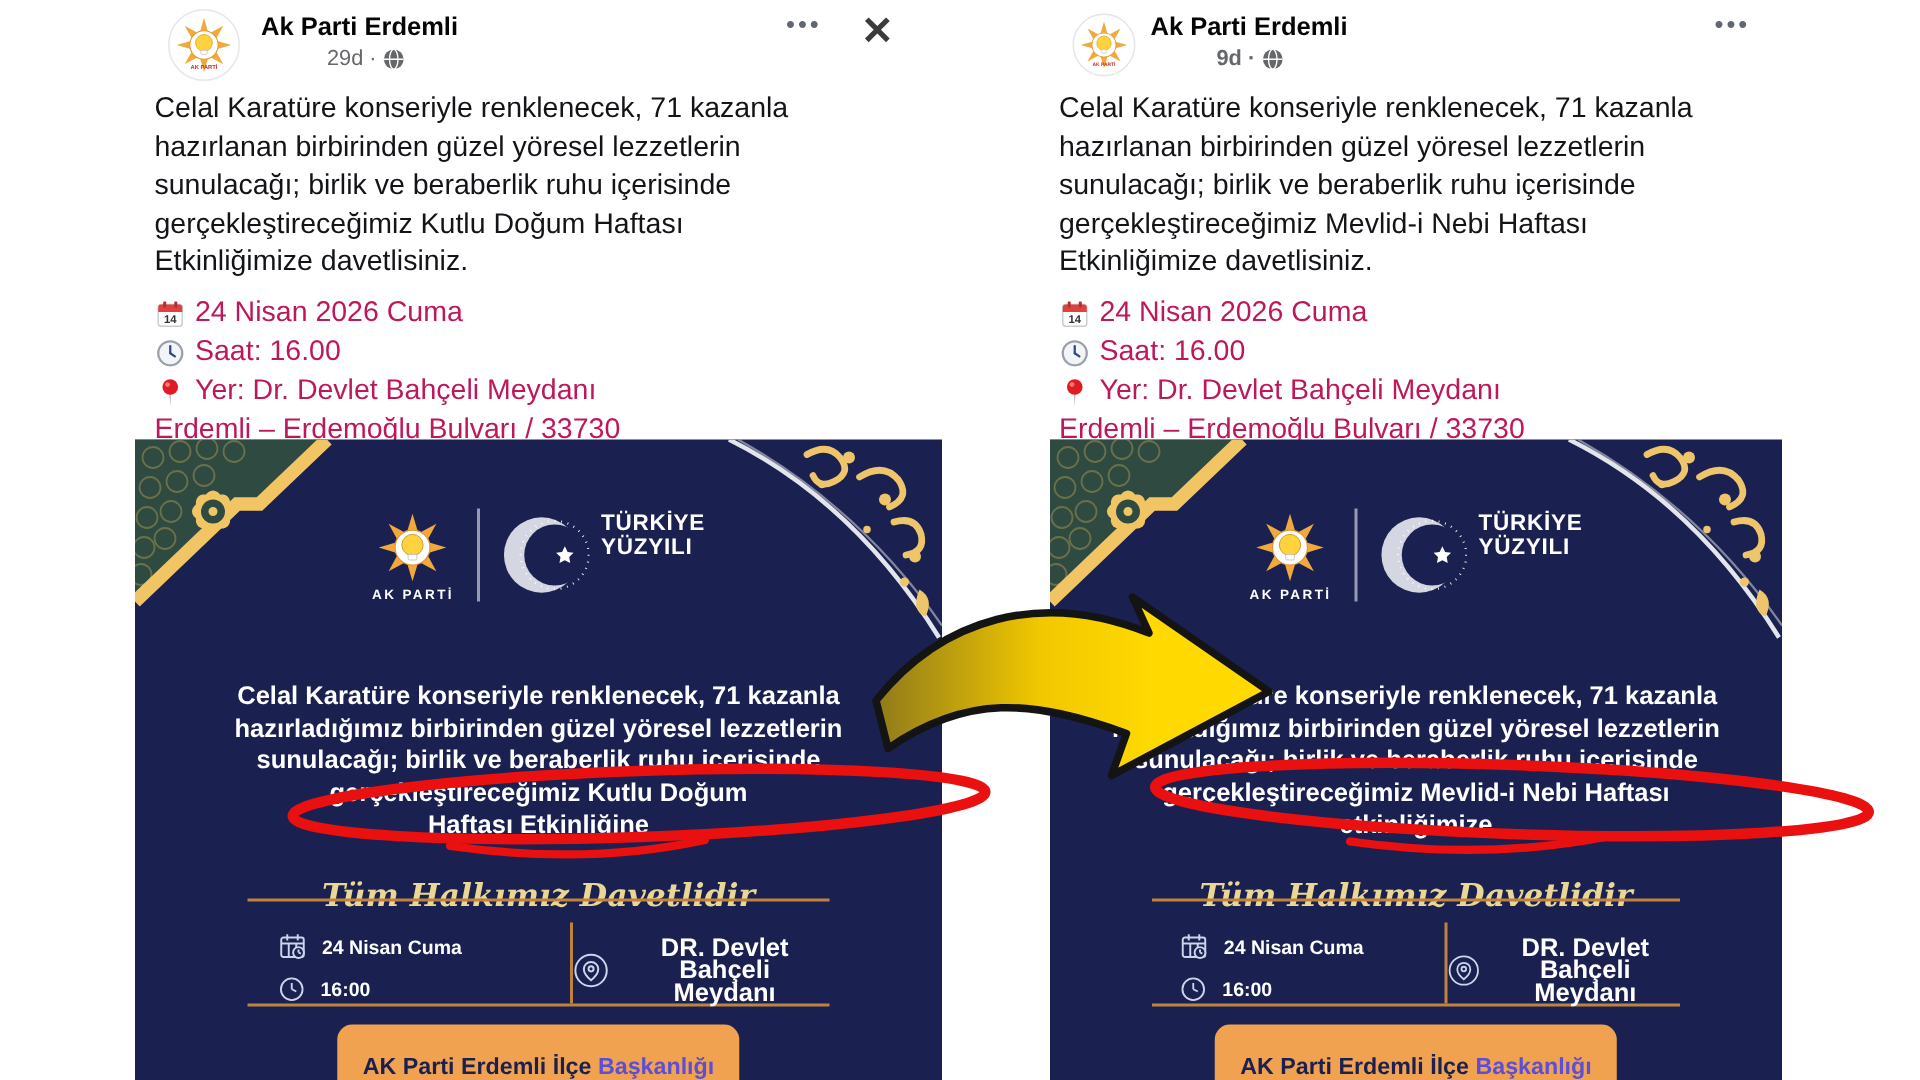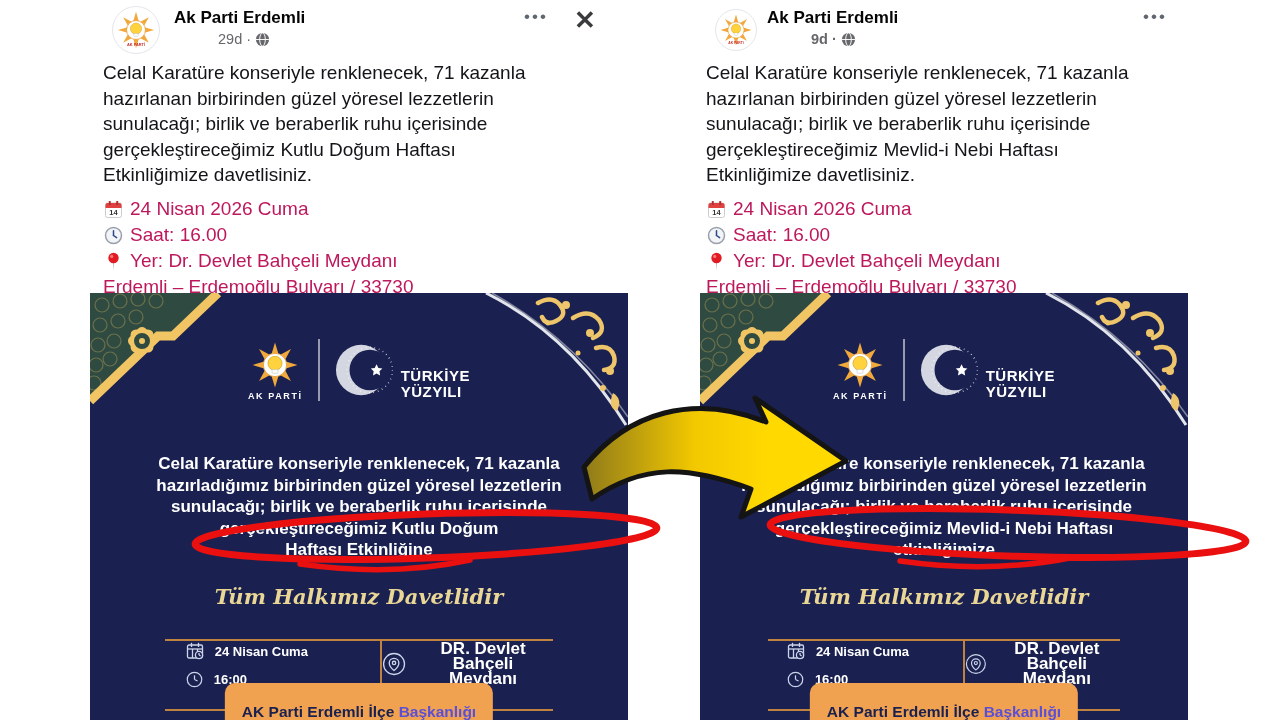--- a/index.html
+++ b/index.html
@@ -34,28 +34,28 @@
   
   .poster{position:absolute;top:293px;height:427px;background:#1a2150;overflow:hidden;cursor:pointer;}
   #post-left .poster{left:-10px;width:538px;}
   #post-right .poster{left:-3px;width:488px;}
   .corner-tl{position:absolute;top:0;left:0;width:170px;height:135px;}
   .corner-tr{position:absolute;top:0;right:0;width:150px;height:135px;}
   .brandrow{position:absolute;top:46px;left:0;right:0;display:flex;justify-content:center;align-items:center;gap:15px;}
   .akwrap{display:flex;flex-direction:column;align-items:center;gap:1px;}
   .aktext{font-size:9px;font-weight:bold;color:#fff;letter-spacing:1.6px;}
   .vdiv{width:2px;height:62px;background:rgba(255,255,255,.55);}
-  .crescwrap{display:flex;align-items:flex-end;gap:8px;}
+  .crescwrap{display:flex;align-items:flex-start;gap:8px;}
   .century{color:#fff;font-weight:bold;font-size:15px;line-height:15.5px;letter-spacing:.5px;}
   .pmsg{position:absolute;top:160px;left:1%;width:98%;text-align:center;color:#fff;font-weight:bold;
         font-size:17px;line-height:21.5px;white-space:pre-line;}
   .pinvite{position:absolute;top:267px;width:100%;text-align:center;
            font-family:"DejaVu Serif",serif;font-style:italic;font-weight:bold;font-size:21px;color:#ead796;margin-top:24px;}
   .pinfo{position:absolute;top:306px;left:14%;width:72%;height:72px;border-top:2px solid #c0833f;
-         border-bottom:2px solid #c0833f;display:flex;align-items:flex-start;box-sizing:border-box;margin-top:40px;}
+         border-bottom:2px solid #c0833f;display:flex;align-items:flex-end;box-sizing:border-box;}
   .pileft{flex:1.15;display:flex;flex-direction:column;gap:9px;padding-left:5%;}
   .pirow{display:flex;align-items:center;gap:10px;color:#fff;font-weight:bold;font-size:13px;}
   .pidiv{width:2px;height:54px;background:#c0833f;flex:0 0 2px;}
   .piright{flex:1;display:flex;align-items:center;justify-content:center;gap:7px;color:#fff;
            font-weight:bold;font-size:17px;text-align:center;white-space:pre-line;line-height:15px;}
   .pbtn{position:absolute;top:390px;left:50%;transform:translateX(-50%);background:#f0a250;
         border-radius:10px;padding:20px 17px;font-size:15.5px;font-weight:bold;white-space:nowrap;color:#1a2150;}
   .pbtn .accent{color:#5b4fd8;}
 
   

